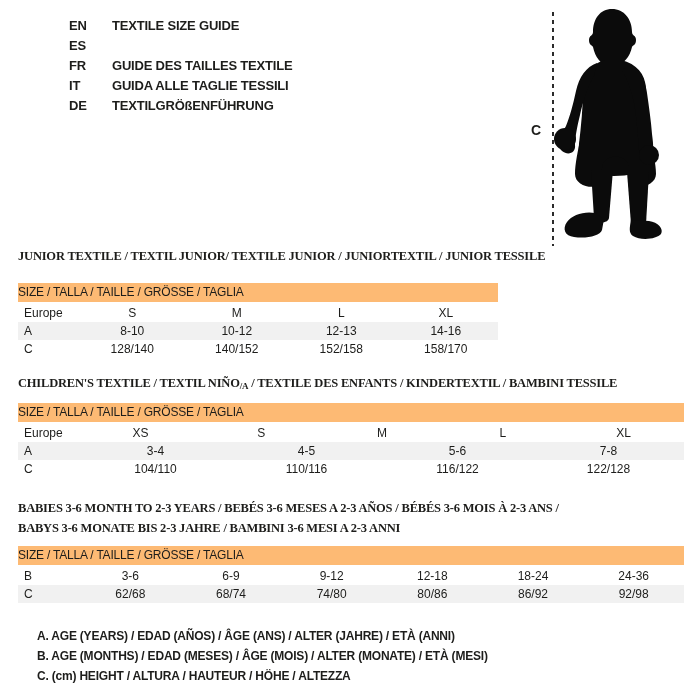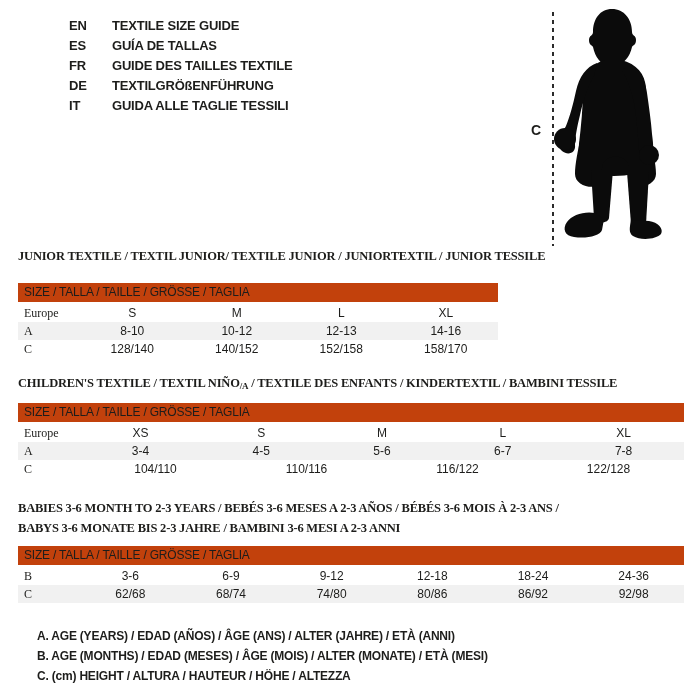--- a/index.html
+++ b/index.html
@@ -26,54 +26,53 @@
   #t1-title { left:18px; top:249px; }
   #t2-title { left:18px; top:376px;text-align:right; }
   #t3-title { left:18px; top:498px; line-height:20px; }
   .subscript { font-size:9px; vertical-align:-2px; }
 
   
   .table { left:18px; }
   #t1 { top:283px; width:480px; }
   #t2 { top:403px; width:666px; }
   #t3 { top:546px; width:666px; }
-  .band { height:19px; line-height:19px; background:#c2410c; padding-left:6px;
+  .band { height:19px; line-height:19px; background:#fdba74; 
     font-size:12px; margin-bottom:2px; letter-spacing:-0.2px; }
   .trow { display:flex; height:18px; line-height:18px; font-size:12px; }
   .trow.shaded { background:#f1f1f1; }
-  .tlabel { width:62px; padding-left:6px; box-sizing:border-box;font-family:Liberation Serif, serif; }
+  .tlabel { width:62px; padding-left:6px; box-sizing:border-box; }
   .tcell { flex:1; text-align:center; }
 
   
   .footnotes { left:22px; top:626px; font-weight:bold; font-size:12px;
     line-height:20px; letter-spacing:-0.2px; white-space:nowrap;margin-left:15px; }
 </style>
 </head>
 <body>
 
 <div class="abs lang">
   <div class="lang-row">
     <span class="lang-code">EN</span>
     <span>TEXTILE SIZE GUIDE</span>
   </div>
   <div class="lang-row">
     <span class="lang-code">ES</span>
-    <span>GUÍA DE TALLAS</span>
   </div>
   <div class="lang-row">
     <span class="lang-code">FR</span>
     <span>GUIDE DES TAILLES TEXTILE</span>
   </div>
   <div class="lang-row">
+    <span class="lang-code">IT</span>
+    <span>GUIDA ALLE TAGLIE TESSILI</span>
+  </div>
+  <div class="lang-row">
     <span class="lang-code">DE</span>
     <span>TEXTILGRÖßENFÜHRUNG</span>
-  </div>
-  <div class="lang-row">
-    <span class="lang-code">IT</span>
-    <span>GUIDA ALLE TAGLIE TESSILI</span>
   </div>
 </div>
 
 <div class="abs fig-line"></div>
 <div class="abs fig-c">C</div>
 <svg class="abs fig-svg" width="130" height="240" viewBox="0 0 130 240">
   <g fill="#0b0b0b">
 
     <path d="M67,1 C79,1 87,11 87,24 C87,28 91,27 91,32 C91,37 88,37 87,39 C85,49 78,56 72,58 L62,58 C56,56 50,49 48,39 C47,37 44,37 44,32 C44,27 48,28 48,24 C48,11 55,1 67,1 Z"></path>
 
@@ -132,21 +131,20 @@
     <span class="tcell">S</span>
     <span class="tcell">M</span>
     <span class="tcell">L</span>
     <span class="tcell">XL</span>
   </div>
   <div class="trow shaded">
     <span class="tlabel">A</span>
     <span class="tcell">3-4</span>
     <span class="tcell">4-5</span>
     <span class="tcell">5-6</span>
-    <span class="tcell">6-7</span>
     <span class="tcell">7-8</span>
   </div>
   <div class="trow">
     <span class="tlabel">C</span>
     <span class="tcell">104/110</span>
     <span class="tcell">110/116</span>
     <span class="tcell">116/122</span>
     <span class="tcell">122/128</span>
   </div>
 </div>

